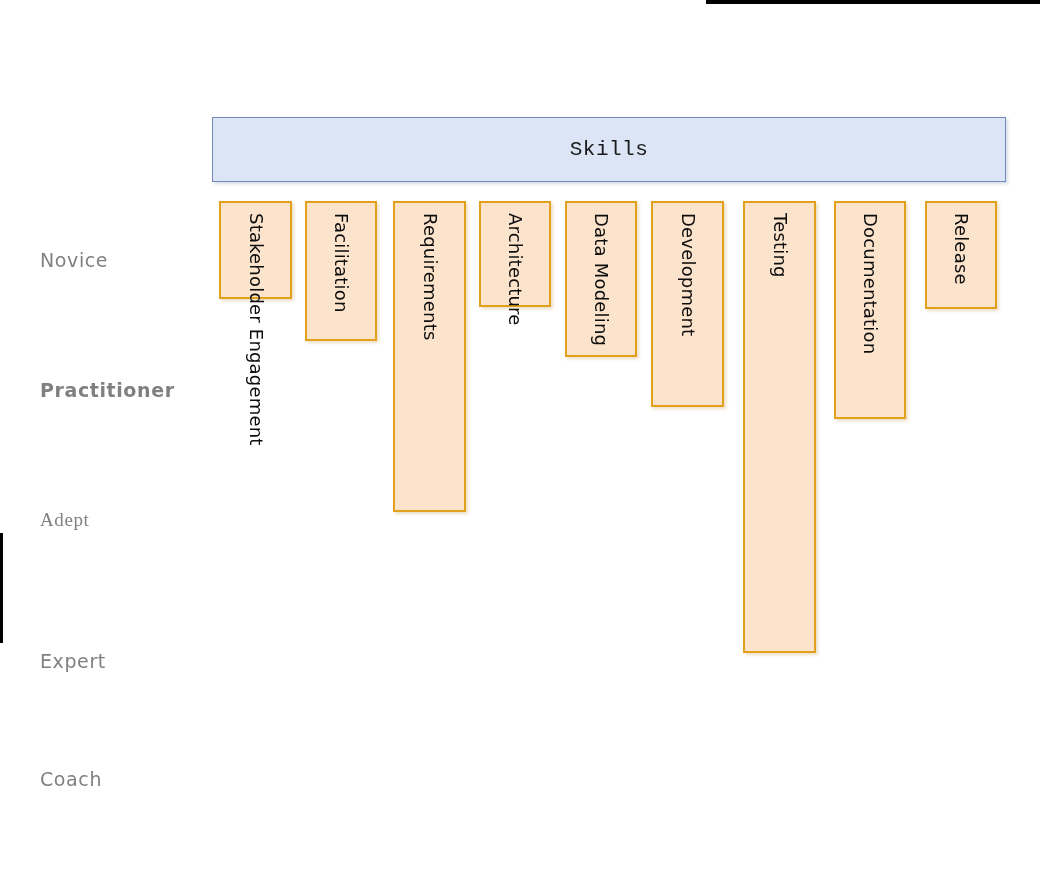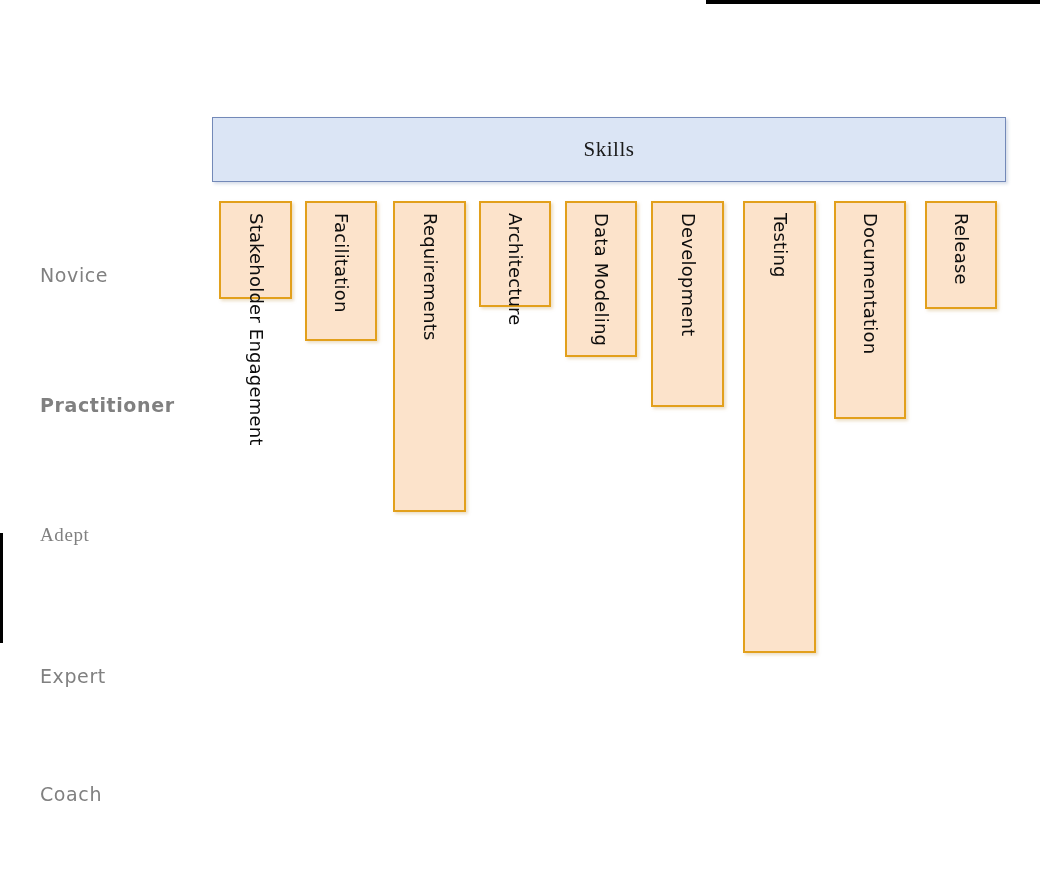--- a/index.html
+++ b/index.html
@@ -30,21 +30,21 @@
     top: 533px;
     width: 3px;
     height: 110px;
     background: #000000;
   }
 
   
   .scale {
     position: absolute;
     left: 40px;
-    top: 16px;
+    top: 1px;
     width: 170px;
     height: 744px;
   }
   .scale-label {
     position: absolute;
     left: 0;
     color: #808080;
     font-family: "DejaVu Sans", sans-serif;
     font-size: 19px;
     letter-spacing: 0.6px;
@@ -61,21 +61,21 @@
     background: #dbe5f5;
     border: 1px solid #7389b8;
     box-sizing: border-box;
     box-shadow: 2px 2px 3px rgba(120,140,180,0.30);
     display: flex;
     align-items: center;
     justify-content: center;
   }
   .skills-banner-label {
     color: #1a1a1a;
-    font-family: Liberation Serif, serif;
+    font-family: Liberation Mono, monospace;
     font-size: 21px;
     letter-spacing: 0.5px;
   }
 
   
   .bars {
     position: absolute;
     left: 0;
     top: 0;
     width: 1060px;

